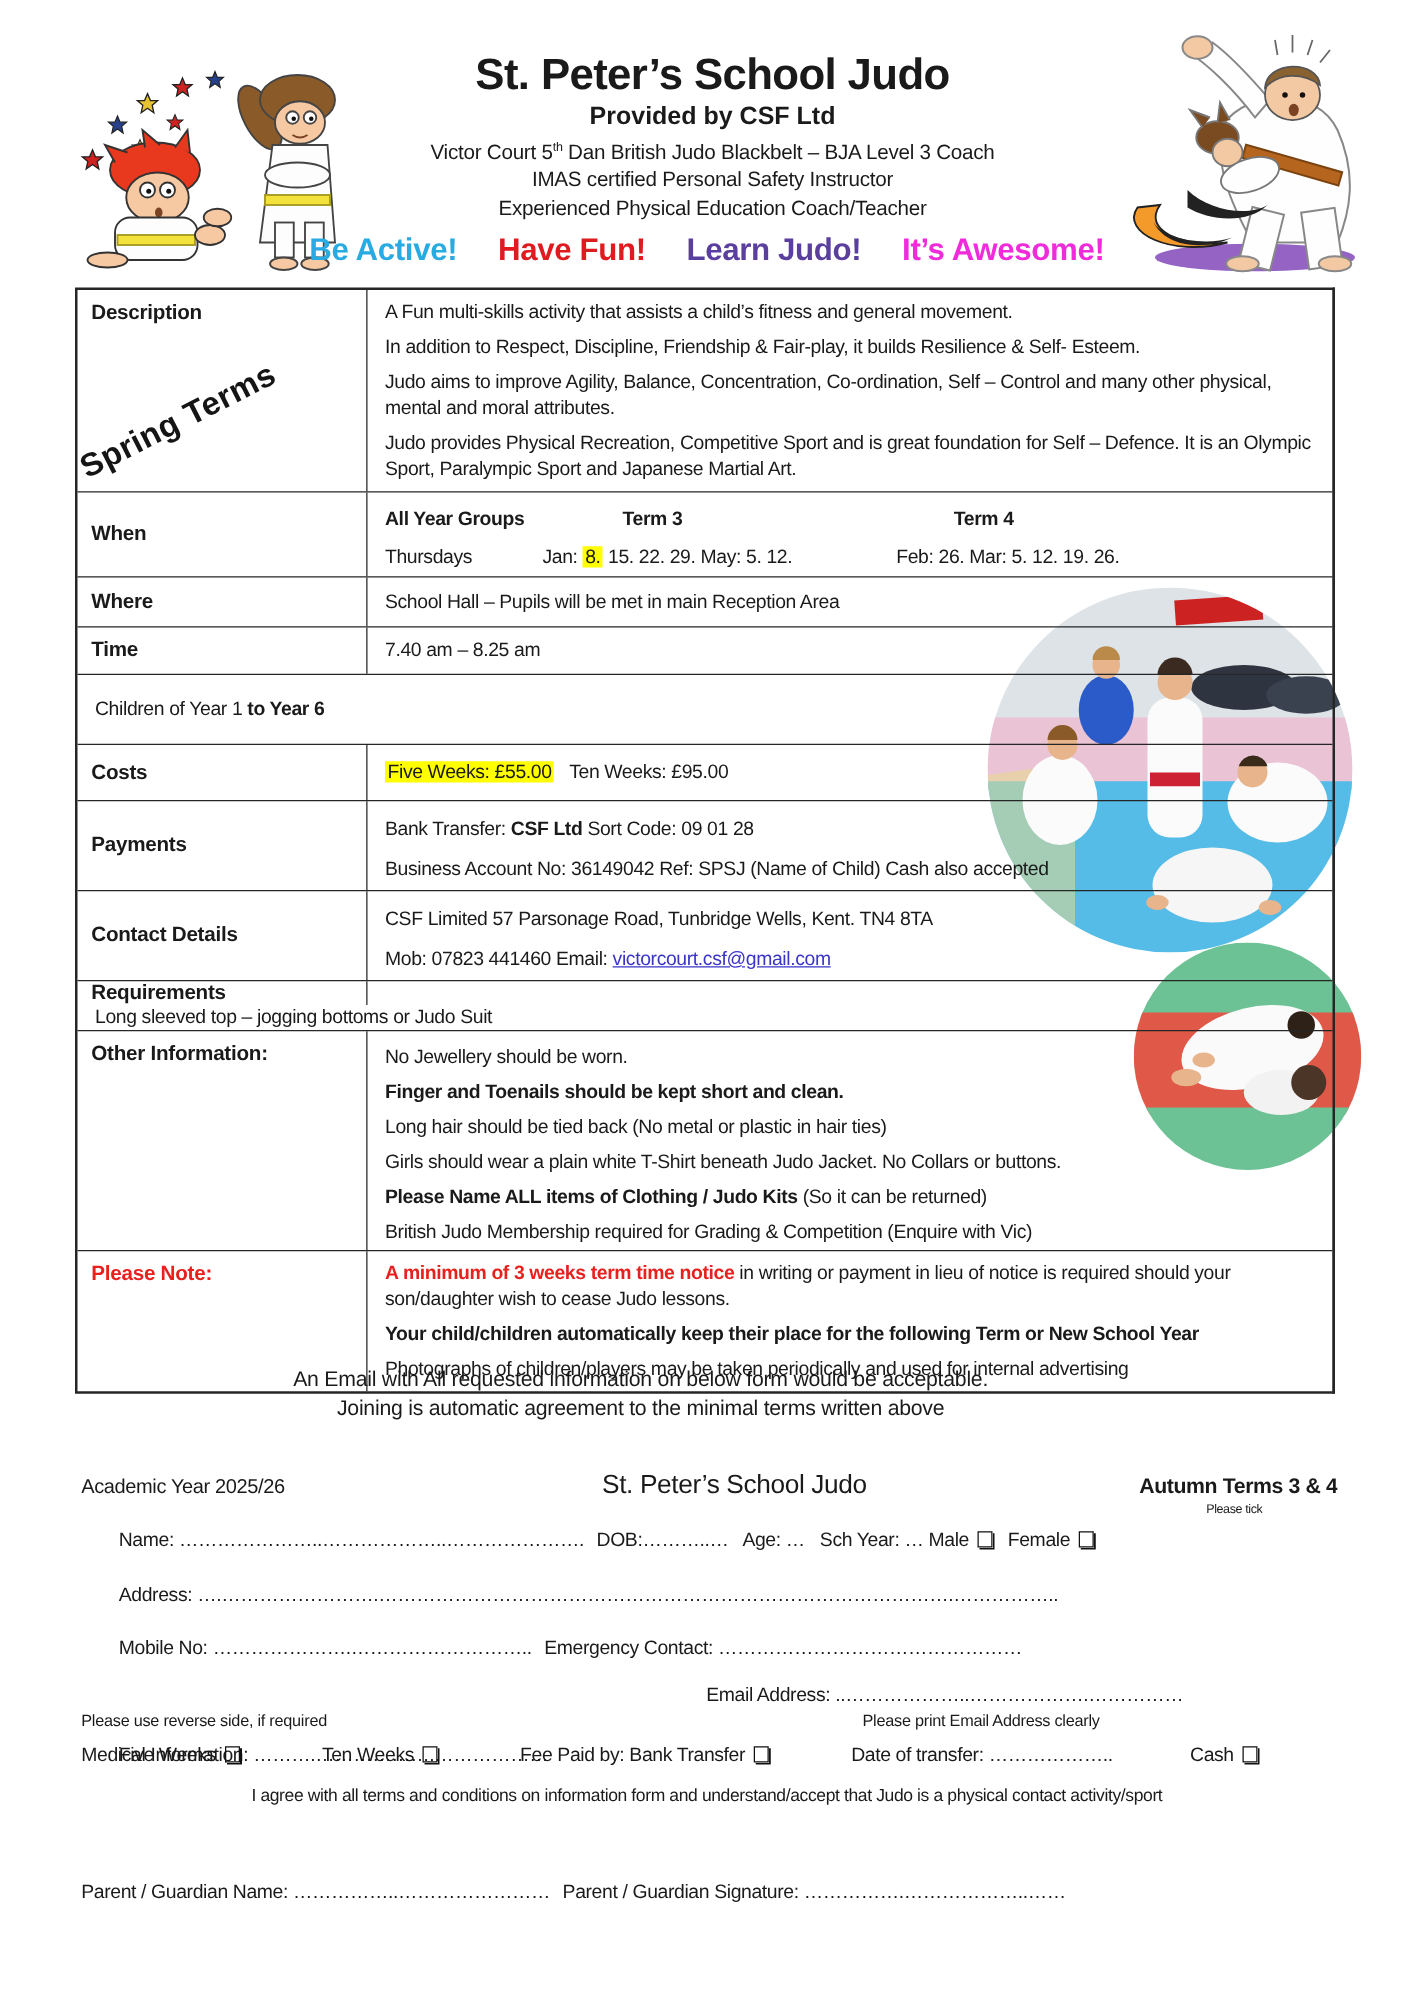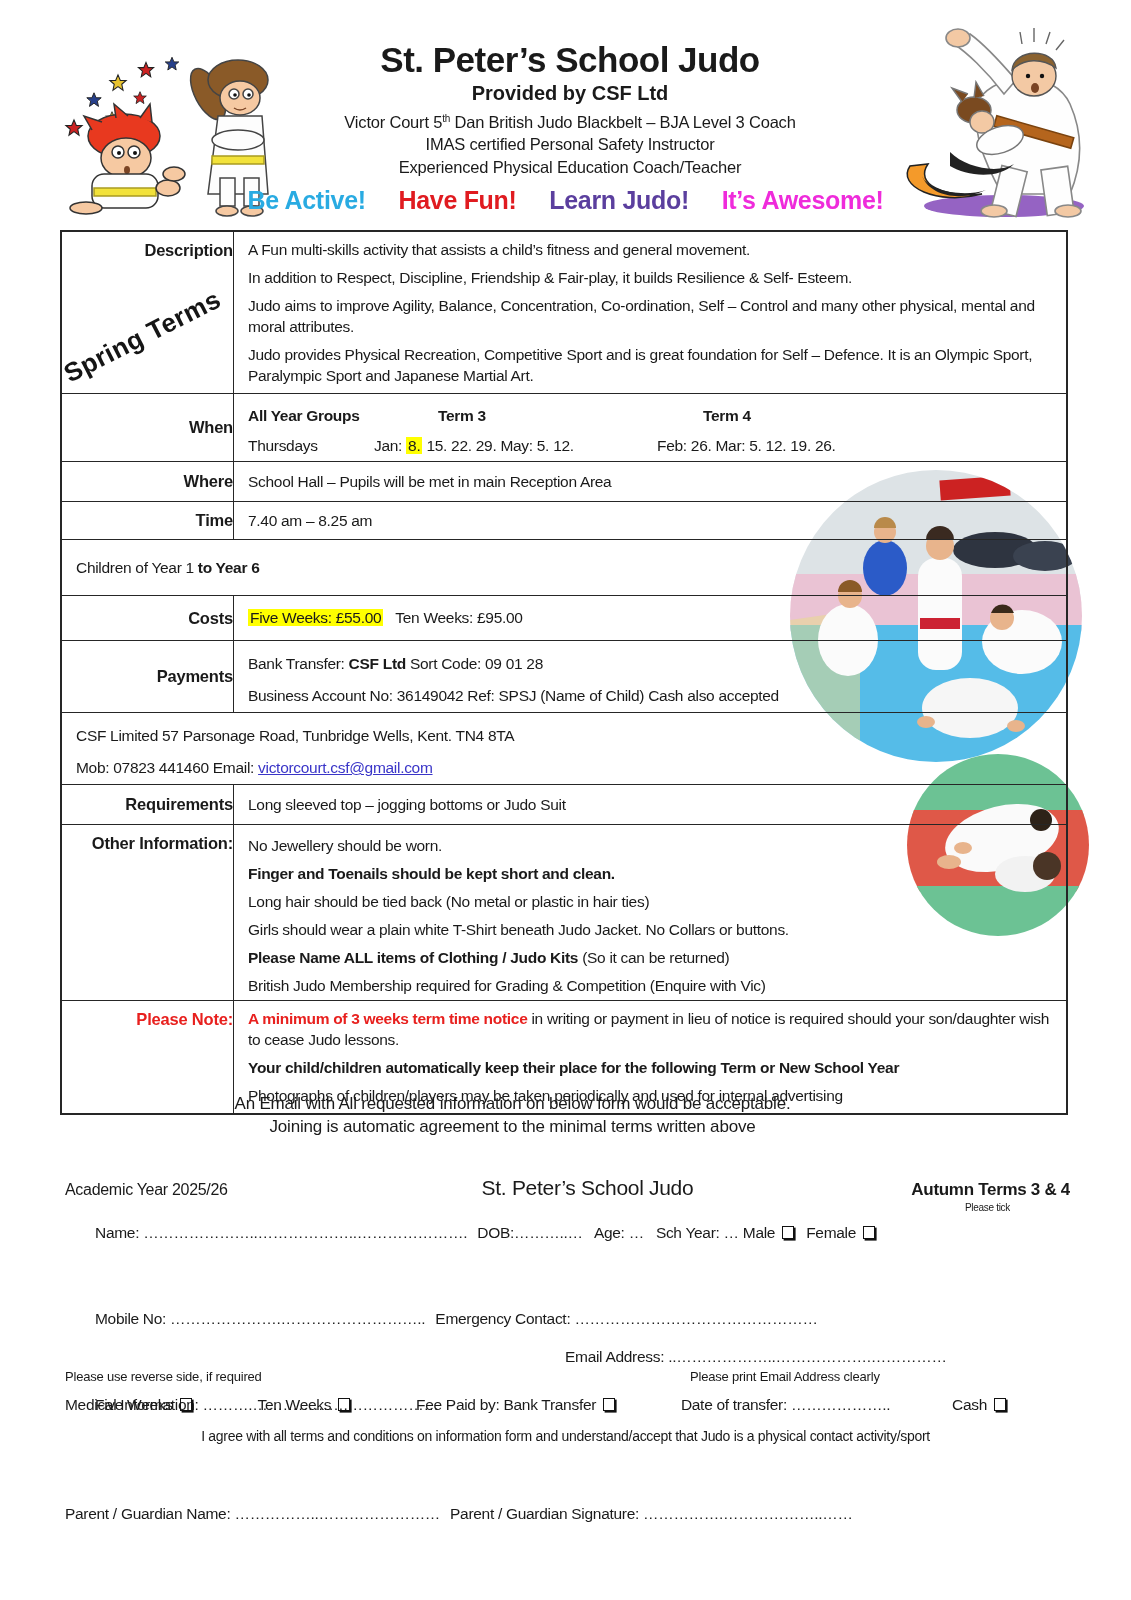--- a/index.html
+++ b/index.html
@@ -25,23 +25,23 @@
   .tag-awesome { color:#ef2bdb; }
   
   .jt { position:absolute; left:60px; top:230px; width:1008px; border:2px solid #262626; }
   .jt-photo { position:absolute; z-index:1; }
   .photo1 { left:728px; top:238px; width:292px; height:292px; }
   .photo2 { left:845px; top:522px; width:182px; height:182px; }
   .jt-right-line { position:absolute; top:-2px; right:-2px; bottom:-2px; width:2px;
                    background:#262626; z-index:4; }
   .jt-row { position:relative; z-index:2; display:flex; border-top:1.5px solid #262626; }
   .jt-row.first { border-top:none; }
-  .jt-label { flex:none; width:172px; border-right:1.5px solid #262626;
+  .jt-label { flex:none; width:232px; border-right:1.5px solid #262626;
               font-size:16.5px; font-weight:bold; letter-spacing:-0.2px;
-              display:flex; align-items:center; padding-left:11px; position:relative;justify-content:flex-end; }
+              display:flex; align-items:center; padding-left:11px; position:relative; }
   .jt-label.top { align-items:flex-start; padding-top:9px; }
   .jt-content { flex:1; font-size:15.5px; letter-spacing:-0.3px; padding:0 10px 0 14px; }
   .jt-content.center { display:flex; align-items:center; }
   .jt-content.block  { padding-top:7px; }
   .jt-content p { margin:0 0 7px 0; line-height:21px; }
   .stamp { position:absolute; left:4px; top:128px; font-size:26px; font-weight:600;
            color:#151515; transform:rotate(-27deg); transform-origin:left center;
            white-space:nowrap; letter-spacing:0.5px; }
   .bold { font-weight:bold; }
   .hl { background:#ffff00; padding:0 2px; }
@@ -300,27 +300,28 @@
 
     <div class="jt-row" style="min-height:69px;">
       <div class="jt-label">Payments</div>
       <div class="jt-content block">
         <div class="pay-line"><span>Bank Transfer: </span><span class="bold">CSF Ltd</span><span> Sort Code: 09 01 28</span></div>
         <div class="pay-line pay-line2">Business Account No: 36149042  Ref: SPSJ (Name of Child)  Cash also accepted</div>
       </div>
     </div>
 
     <div class="jt-row" style="min-height:68px;">
+      <div class="jt-label">Contact Details</div>
       <div class="jt-content block">
         <div class="ct-line">CSF Limited  57 Parsonage Road, Tunbridge Wells, Kent. TN4 8TA</div>
         <div class="ct-line"><span>Mob: 07823 441460  Email: </span><span class="email-link">victorcourt.csf@gmail.com</span></div>
       </div>
     </div>
 
-    <div class="jt-row" style="min-height:40px;">
+    <div class="jt-row" style="min-height:40px;flex-direction:column;">
       <div class="jt-label">Requirements</div>
       <div class="jt-content center">Long sleeved top – jogging bottoms or Judo Suit</div>
     </div>
 
     <div class="jt-row" style="min-height:170px;">
       <div class="jt-label top">Other Information:</div>
       <div class="jt-content block">
         <div class="other-line">No Jewellery should be worn.</div>
         <div class="other-line bold">Finger and Toenails should be kept short and clean.</div>
         <div class="other-line">Long hair should be tied back (No metal or plastic in hair ties)</div>
@@ -355,20 +356,24 @@
     <span>Name:</span>
     <span>…………………..………………..………………….</span>
     <span class="gap-r"></span>
     <span>DOB:</span><span>………..…</span>&nbsp;&nbsp;
     <span>Age:</span> <span>…</span>&nbsp;&nbsp;
     <span>Sch Year:</span> <span>…</span>
     <span>Male</span><span class="cb"></span>&nbsp;
     <span>Female</span><span class="cb"></span>
   </div>
 
+  <div class="f-abs f-address">
+    <span>Address:</span>
+    <span>….…………………….……………………………………………………………………………….……………..</span>
+  </div>
 
   <div class="f-abs f-mobile">
     <span>Mobile No:</span>
     <span>………………….………………………..</span>
     <span class="gap-r"></span>
     <span>Emergency Contact:</span>
     <span>…………………………………………</span>
   </div>
 
   <div class="f-abs f-medical">

